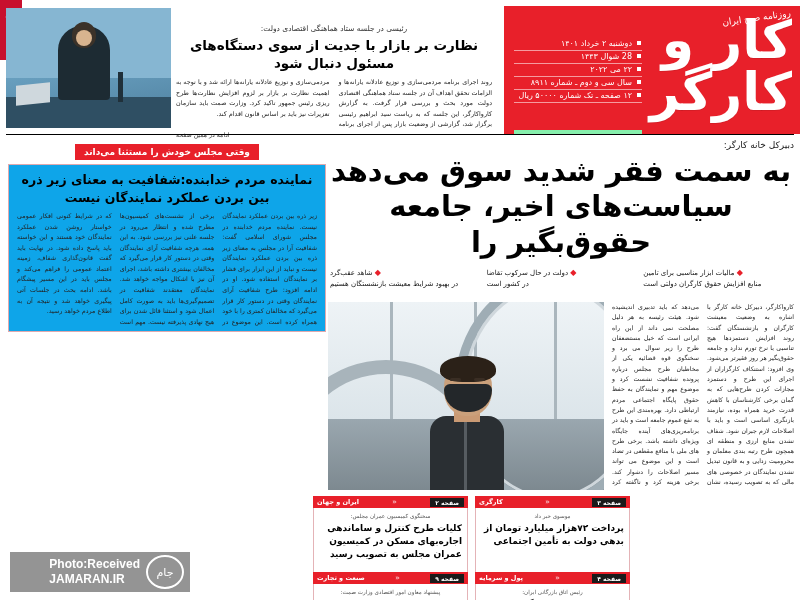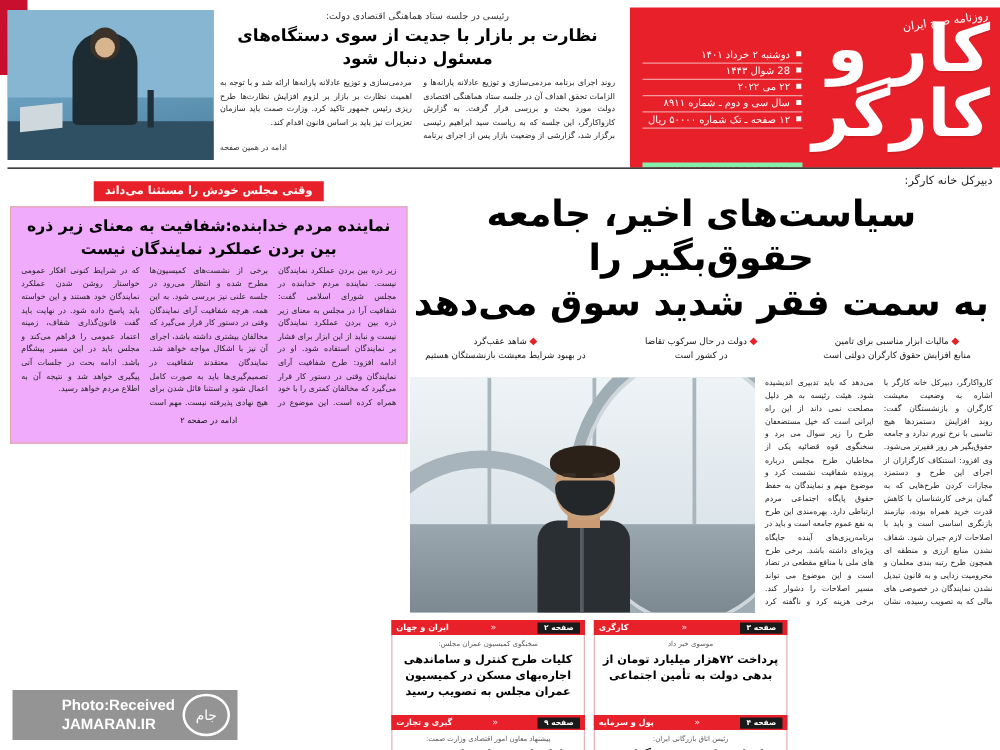--- a/index.html
+++ b/index.html
@@ -79,21 +79,21 @@
   }
   .tp-laptop{
     position:absolute;left:10px;bottom:24px;width:34px;height:20px;
     background:#cfd8dd;transform:skewY(-6deg);
   }
   .tp-mic{
     position:absolute;left:112px;bottom:26px;width:5px;height:30px;
     background:#20303a;
   }
 
-  .top-item{position:absolute;left:176px;top:8px;width:316px;}
+  .top-item{position:absolute;left:176px;top:24px;width:316px;}
   .kicker{font-size:7.5px;text-align:center;color:#333;margin-bottom:3px;}
   .top-head{
     font-size:13.5px;font-weight:bold;text-align:center;line-height:1.35;
     color:#000;
   }
   .top-body{
     margin-top:5px;font-size:6.4px;line-height:1.62;text-align:justify;
     color:#222;column-count:2;column-gap:9px;
   }
   .more-link{font-size:6.2px;text-align:left;color:#333;margin-top:2px;}
@@ -101,21 +101,21 @@
   .rule-h{position:absolute;background:#000;}
 
   
   .badge-red{
     display:inline-block;background:#e8202a;color:#fff;
     font-size:9px;font-weight:bold;padding:3px 9px;
   }
   .lc{position:absolute;left:8px;top:140px;width:318px;}
   .lc-badge-wrap{text-align:center;margin-bottom:4px;}
   .lc-box{
-    border:1px solid #e0a9ae;padding:6px 8px 14px 8px;background:#f0abfc;
+    border:1px solid #e0a9ae;padding:6px 8px 4px 8px;background:#0ea5e9;
   }
   .lc-head{
     font-size:12.5px;font-weight:bold;text-align:center;line-height:1.4;
     color:#000;margin-bottom:5px;
   }
   .lc-body{
     font-size:6.3px;line-height:1.68;text-align:justify;color:#222;
     column-count:3;column-gap:8px;
   }
   .lc-more{font-size:6.5px;text-align:center;margin-top:4px;color:#111;}
@@ -124,21 +124,21 @@
   .main{position:absolute;right:6px;top:140px;width:466px;}
   .main-kicker{font-size:9px;text-align:right;color:#222;margin-bottom:4px;}
   .main-head{
     font-size:29px;font-weight:bold;line-height:1.22;text-align:center;
     color:#000;letter-spacing:-.4px;
   }
   .main-bullets{
     display:flex;justify-content:space-between;gap:8px;
     margin-top:7px;padding:0 2px;
   }
-  .bul{font-size:7px;line-height:1.5;color:#111;text-align:center;flex:1;}
+  .bul{font-size:7px;line-height:1.5;color:#111;text-align:left;flex:1;}
   .bul .dot{color:#e8202a;font-size:8px;}
 
   
   .story-wrap{position:absolute;right:6px;top:302px;width:466px;height:188px;}
   .story-cols{
     position:absolute;right:0;top:0;width:182px;height:188px;
     font-size:6.2px;line-height:1.66;text-align:justify;color:#222;
     column-count:2;column-gap:8px;
   }
   .photo{
@@ -182,21 +182,21 @@
     position:relative;height:12px;background:#e8202a;color:#fff;
     display:flex;align-items:center;justify-content:space-between;
     padding:0 4px;font-size:6.5px;font-weight:bold;
   }
   .sec-bar .pg{
     background:#1a1a1a;color:#fff;padding:1px 5px;font-size:6px;
   }
   .sec-bar .chev{color:#f6c3c6;font-size:7px;padding:0 2px;}
   .sec-box{border:1px solid #e4b3b7;border-top:none;padding:5px 5px 6px 5px;height:60px;}
   .sec-kick{font-size:5.6px;text-align:center;color:#555;margin-bottom:3px;}
-  .sec-head{font-size:9px;font-weight:bold;line-height:1.42;text-align:center;color:#000;}
+  .sec-head{font-size:9px;font-weight:bold;line-height:1.42;color:#000;}
 
   
   .wm{
     position:absolute;left:10px;top:552px;width:180px;height:40px;
     background:rgba(60,60,60,.55);display:flex;align-items:center;gap:6px;
     padding:0 6px;box-sizing:border-box;
   }
   .wm-logo{
     width:34px;height:30px;border:2px solid #fff;border-radius:50%;
     display:flex;align-items:center;justify-content:center;color:#fff;
@@ -244,28 +244,27 @@
 
   <div class="rule-h" style="left:6px;top:134px;width:788px;height:1px;"></div>
 
   <div class="lc">
     <div class="lc-badge-wrap">
       <span class="badge-red">وقتی مجلس خودش را مستثنا می‌داند</span>
     </div>
     <div class="lc-box">
       <div class="lc-head">نماینده مردم خدابنده:شفافیت به معنای زیر ذره بین بردن عملکرد نمایندگان نیست</div>
       <div class="lc-body">زیر ذره بین بردن عملکرد نمایندگان نیست. نماینده مردم خدابنده در مجلس شورای اسلامی گفت: شفافیت آرا در مجلس به معنای زیر ذره بین بردن عملکرد نمایندگان نیست و نباید از این ابزار برای فشار بر نمایندگان استفاده شود. او در ادامه افزود: طرح شفافیت آرای نمایندگان وقتی در دستور کار قرار می‌گیرد که مخالفان کمتری را با خود همراه کرده است. این موضوع در برخی از نشست‌های کمیسیون‌ها مطرح شده و انتظار می‌رود در جلسه علنی نیز بررسی شود. به این همه، هرچه شفافیت آرای نمایندگان وقتی در دستور کار قرار می‌گیرد که مخالفان بیشتری داشته باشد، اجرای آن نیز با اشکال مواجه خواهد شد. نمایندگان معتقدند شفافیت در تصمیم‌گیری‌ها باید به صورت کامل اعمال شود و استثنا قائل شدن برای هیچ نهادی پذیرفته نیست. مهم است که در شرایط کنونی افکار عمومی خواستار روشن شدن عملکرد نمایندگان خود هستند و این خواسته باید پاسخ داده شود. در نهایت باید گفت قانون‌گذاری شفاف، زمینه اعتماد عمومی را فراهم می‌کند و مجلس باید در این مسیر پیشگام باشد. ادامه بحث در جلسات آتی پیگیری خواهد شد و نتیجه آن به اطلاع مردم خواهد رسید.</div>
-      <div class="lc-more">ادامه در صفحه ۲</div>
     </div>
   </div>
 
   <div class="main">
     <div class="main-kicker">دبیرکل خانه کارگر:</div>
+    <div class="main-head">به سمت فقر شدید سوق می‌دهد</div>
     <div class="main-head">سیاست‌های اخیر، جامعه حقوق‌بگیر را</div>
-    <div class="main-head">به سمت فقر شدید سوق می‌دهد</div>
     <div class="main-bullets">
       <div class="bul">
         <span class="dot">◆</span>
         <span>مالیات ابزار مناسبی برای تامین</span><br>
         <span>منابع افزایش حقوق کارگران دولتی است</span>
       </div>
       <div class="bul">
         <span class="dot">◆</span>
         <span>دولت در حال سرکوب تقاضا</span><br>
         <span>در کشور است</span>
@@ -334,21 +333,21 @@
     <div class="sec-box">
       <div class="sec-kick">رئیس اتاق بازرگانی ایران:</div>
       <div class="sec-head">اقدام دولت به قیمت‌گذاری دستوری کالاها سرکوب تولید را در پی خواهد داشت</div>
     </div>
   </div>
 
   <div class="sec" style="right:332px;top:572px;">
     <div class="sec-bar">
       <span class="pg">صفحه ۹</span>
       <span class="chev">«</span>
-      <span>گیری و تجارت</span>
+      <span>صنعت و تجارت</span>
     </div>
     <div class="sec-box">
       <div class="sec-kick">پیشنهاد معاون امور اقتصادی وزارت صمت:</div>
       <div class="sec-head">یارانه انرژی واحدهای صنعتی حذف شود</div>
     </div>
   </div>
 
   <div class="wm">
     <div class="wm-logo">جام</div>
     <div class="wm-txt">

